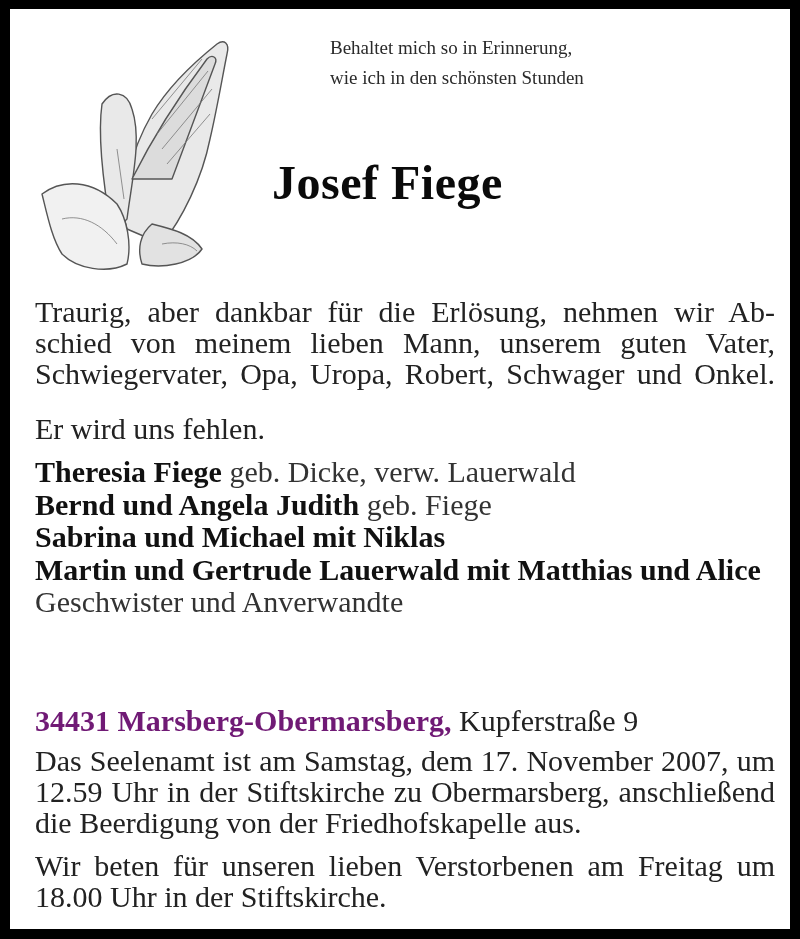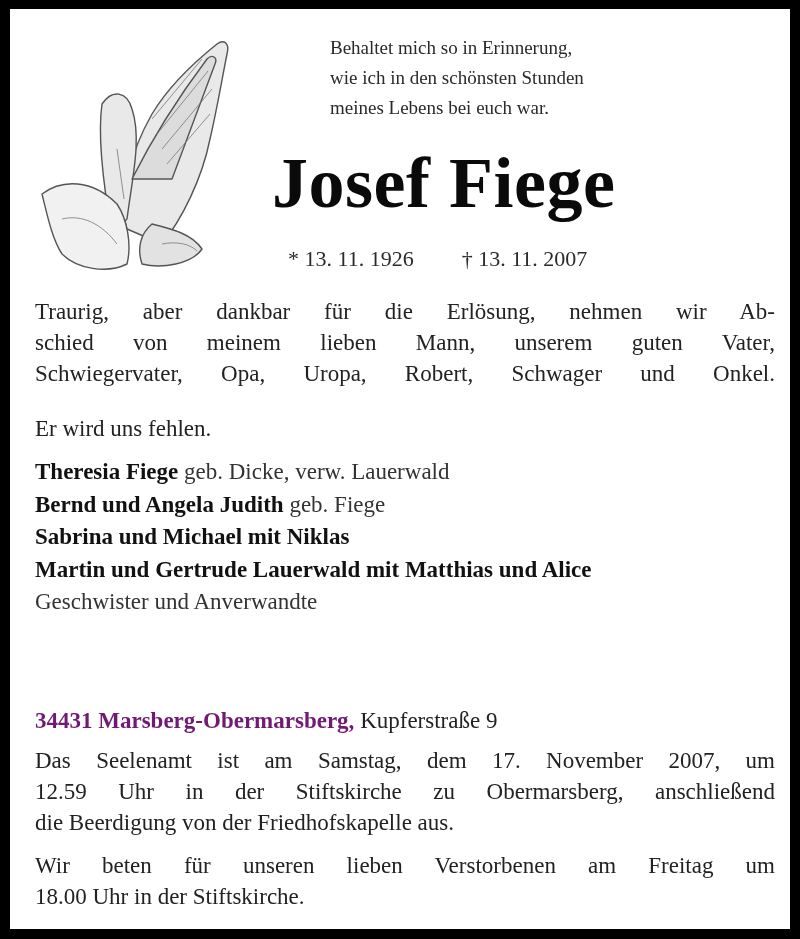--- a/index.html
+++ b/index.html
@@ -11,31 +11,31 @@
   .serif { font-family: "Liberation Serif", "DejaVu Serif", serif; color: #1a1a1a; }
   .hands {
     position: absolute; left: 22px; top: 20px; width: 205px; height: 250px;
   }
   .quote {
     position: absolute; left: 320px; top: 24px; width: 420px;
     font-size: 19px; line-height: 30px; color: #2a2a2a;
   }
   .name {
     position: absolute; left: 262px; top: 134px;
-    font-size: 72px; font-weight: bold; line-height: 80px; color: #0a0a0a;
+    font-size: 48px; font-weight: bold; line-height: 80px; color: #0a0a0a;
     letter-spacing: 0.5px;
   }
   .dates {
     position: absolute; left: 278px; top: 236px; font-size: 22px; line-height: 28px; color: #2a2a2a;
     word-spacing: 0px;
   }
   .dates span { display: inline-block; }
   .dates .death { margin-left: 48px; }
   .body-block {
-    position: absolute; left: 25px; width: 740px; font-size: 23px; line-height: 31px; color: #222;
+    position: absolute; left: 25px; width: 740px; font-size: 30px; line-height: 31px; color: #222;
   }
   .justify { text-align: justify; text-align-last: justify; }
   .p1 { top: 287px; }
   .p2 { top: 404px; }
   .family { top: 447px; line-height: 32.5px; }
   .family .row { white-space: nowrap; }
   .family b { font-weight: bold; color: #111; }
   .family .reg { color: #333; }
   .address { top: 696px; }
   .address b { font-weight: bold; color: #701a75; }
@@ -63,28 +63,24 @@
       <path d="M135 135 L 178 85"></path>
         <path d="M85 120 L 92 170"></path>
         <path d="M30 190 C 50 185, 70 195, 85 215"></path>
       <path d="M130 215 C 145 212, 158 215, 165 222"></path>
     </g>
   </svg>
 
   <div class="quote serif">
     <span class="line">Behaltet mich so in Erinnerung,</span>
     <span class="line">wie ich in den schönsten Stunden</span>
-    <span class="line">meines Lebens bei euch war.</span>
   </div>
 
   <div class="name serif">Josef Fiege</div>
 
-  <div class="dates serif">
-    <span>* 13. 11. 1926</span><span class="death">† 13. 11. 2007</span>
-  </div>
 
   <div class="body-block serif p1">
     <span class="line justify">Traurig, aber dankbar für die Erlösung, nehmen wir Ab-</span>
     <span class="line justify">schied von meinem lieben Mann, unserem guten Vater,</span>
     <span class="line justify">Schwiegervater, Opa, Uropa, Robert, Schwager und Onkel.</span>
   </div>
 
   <div class="body-block serif p2">Er wird uns fehlen.</div>
 
   <div class="body-block serif family">

